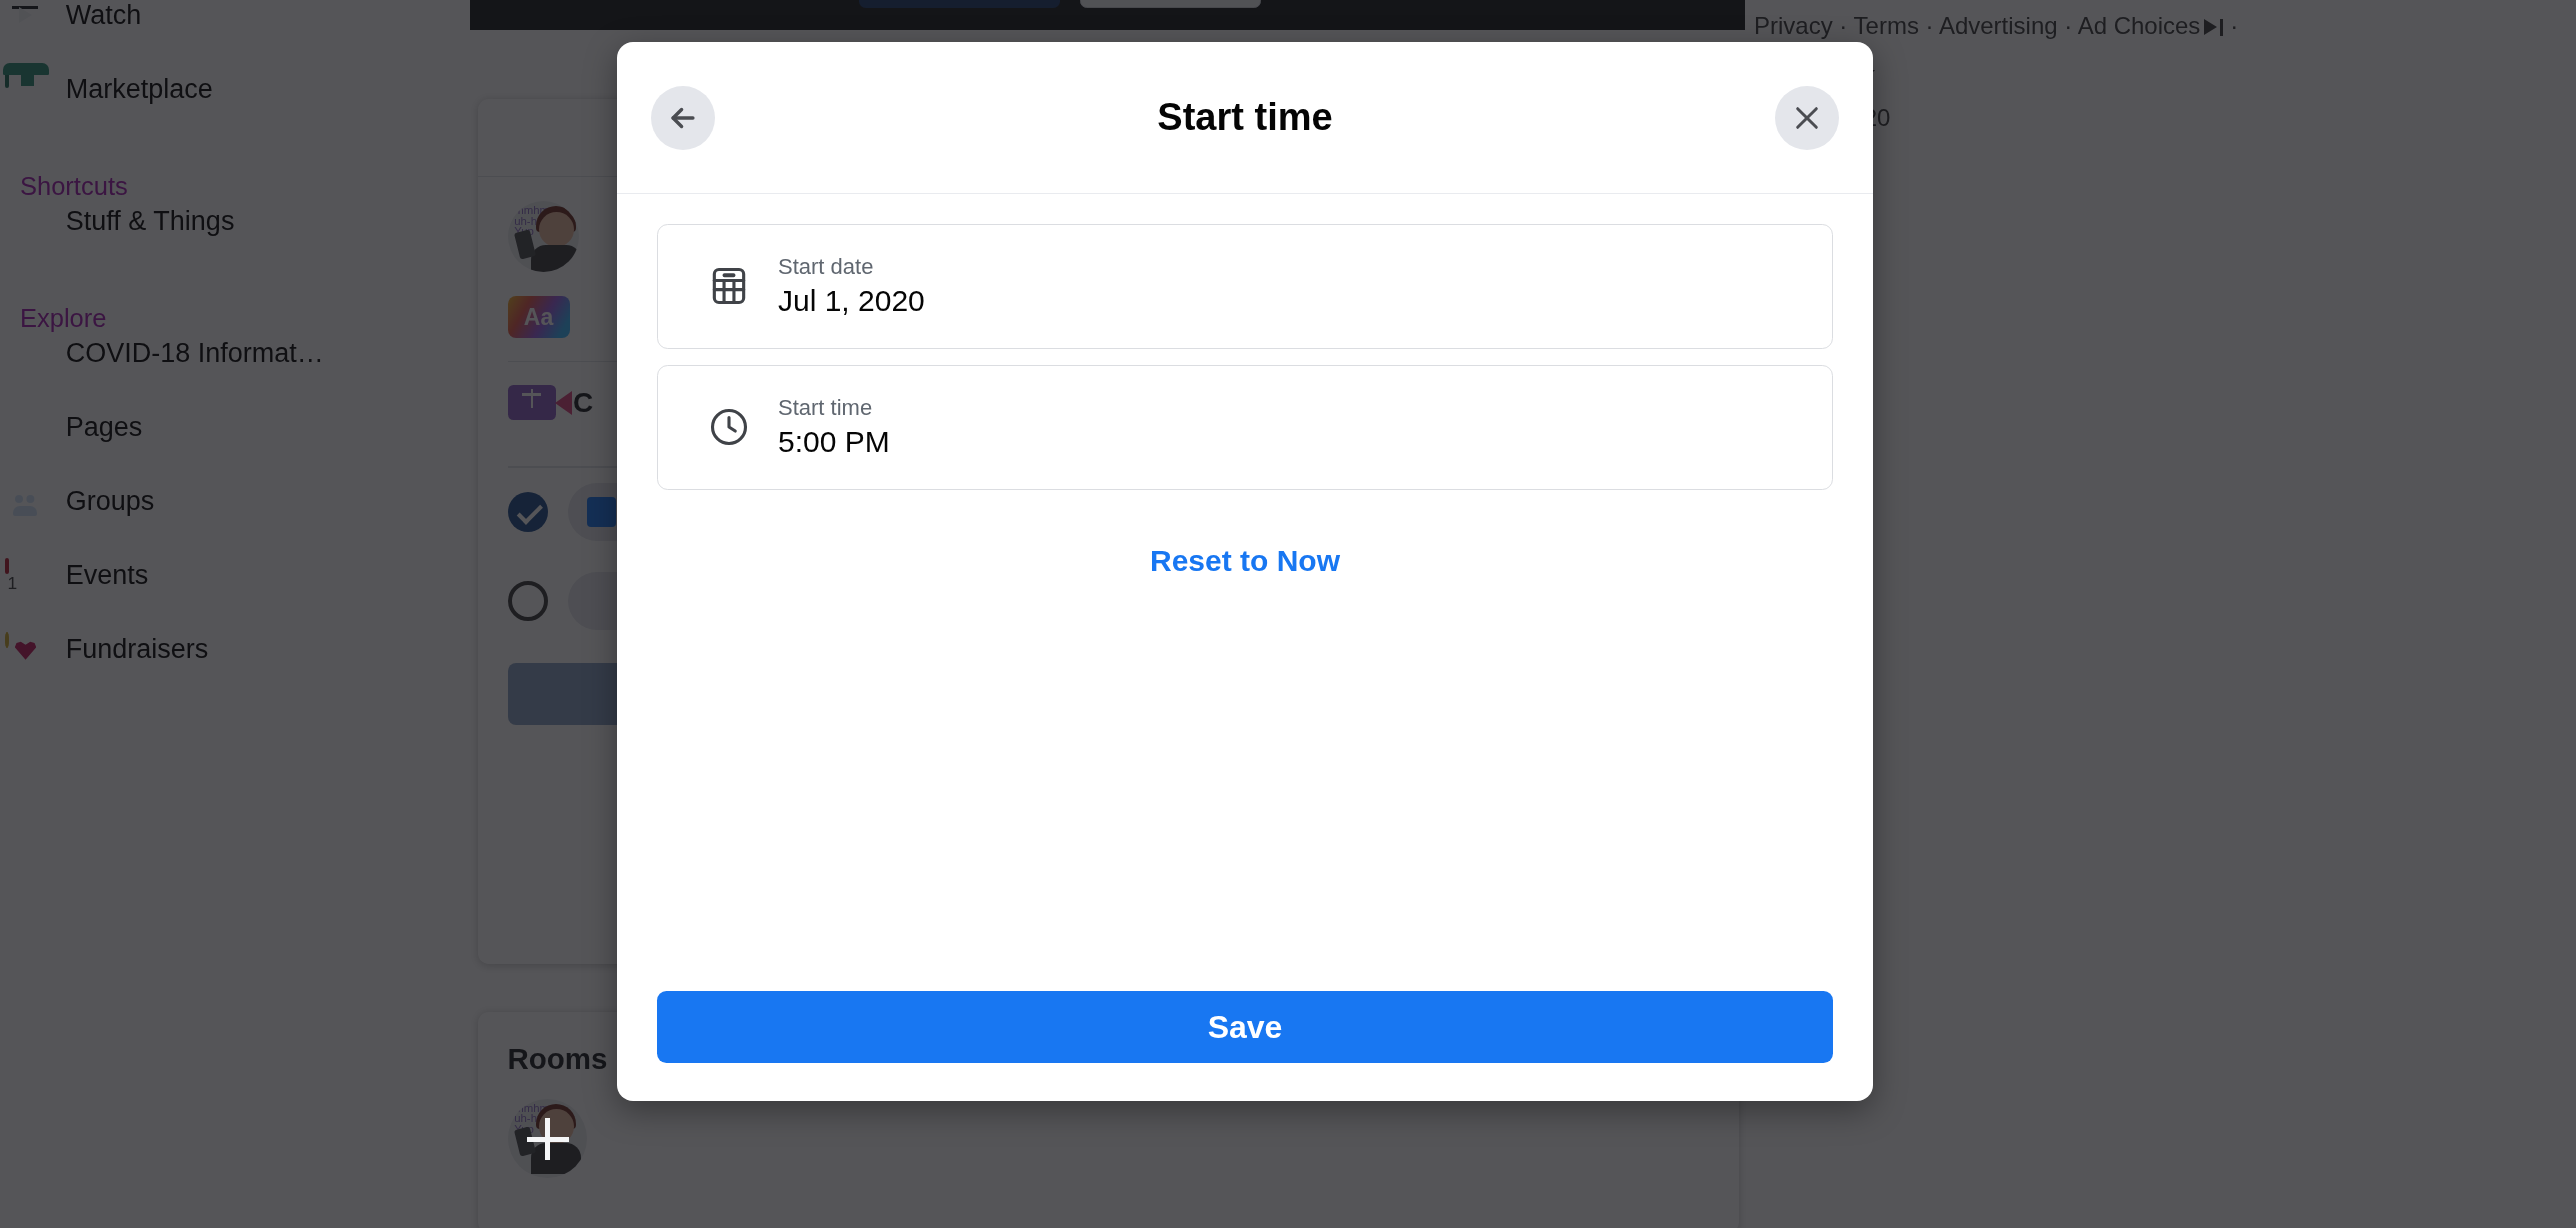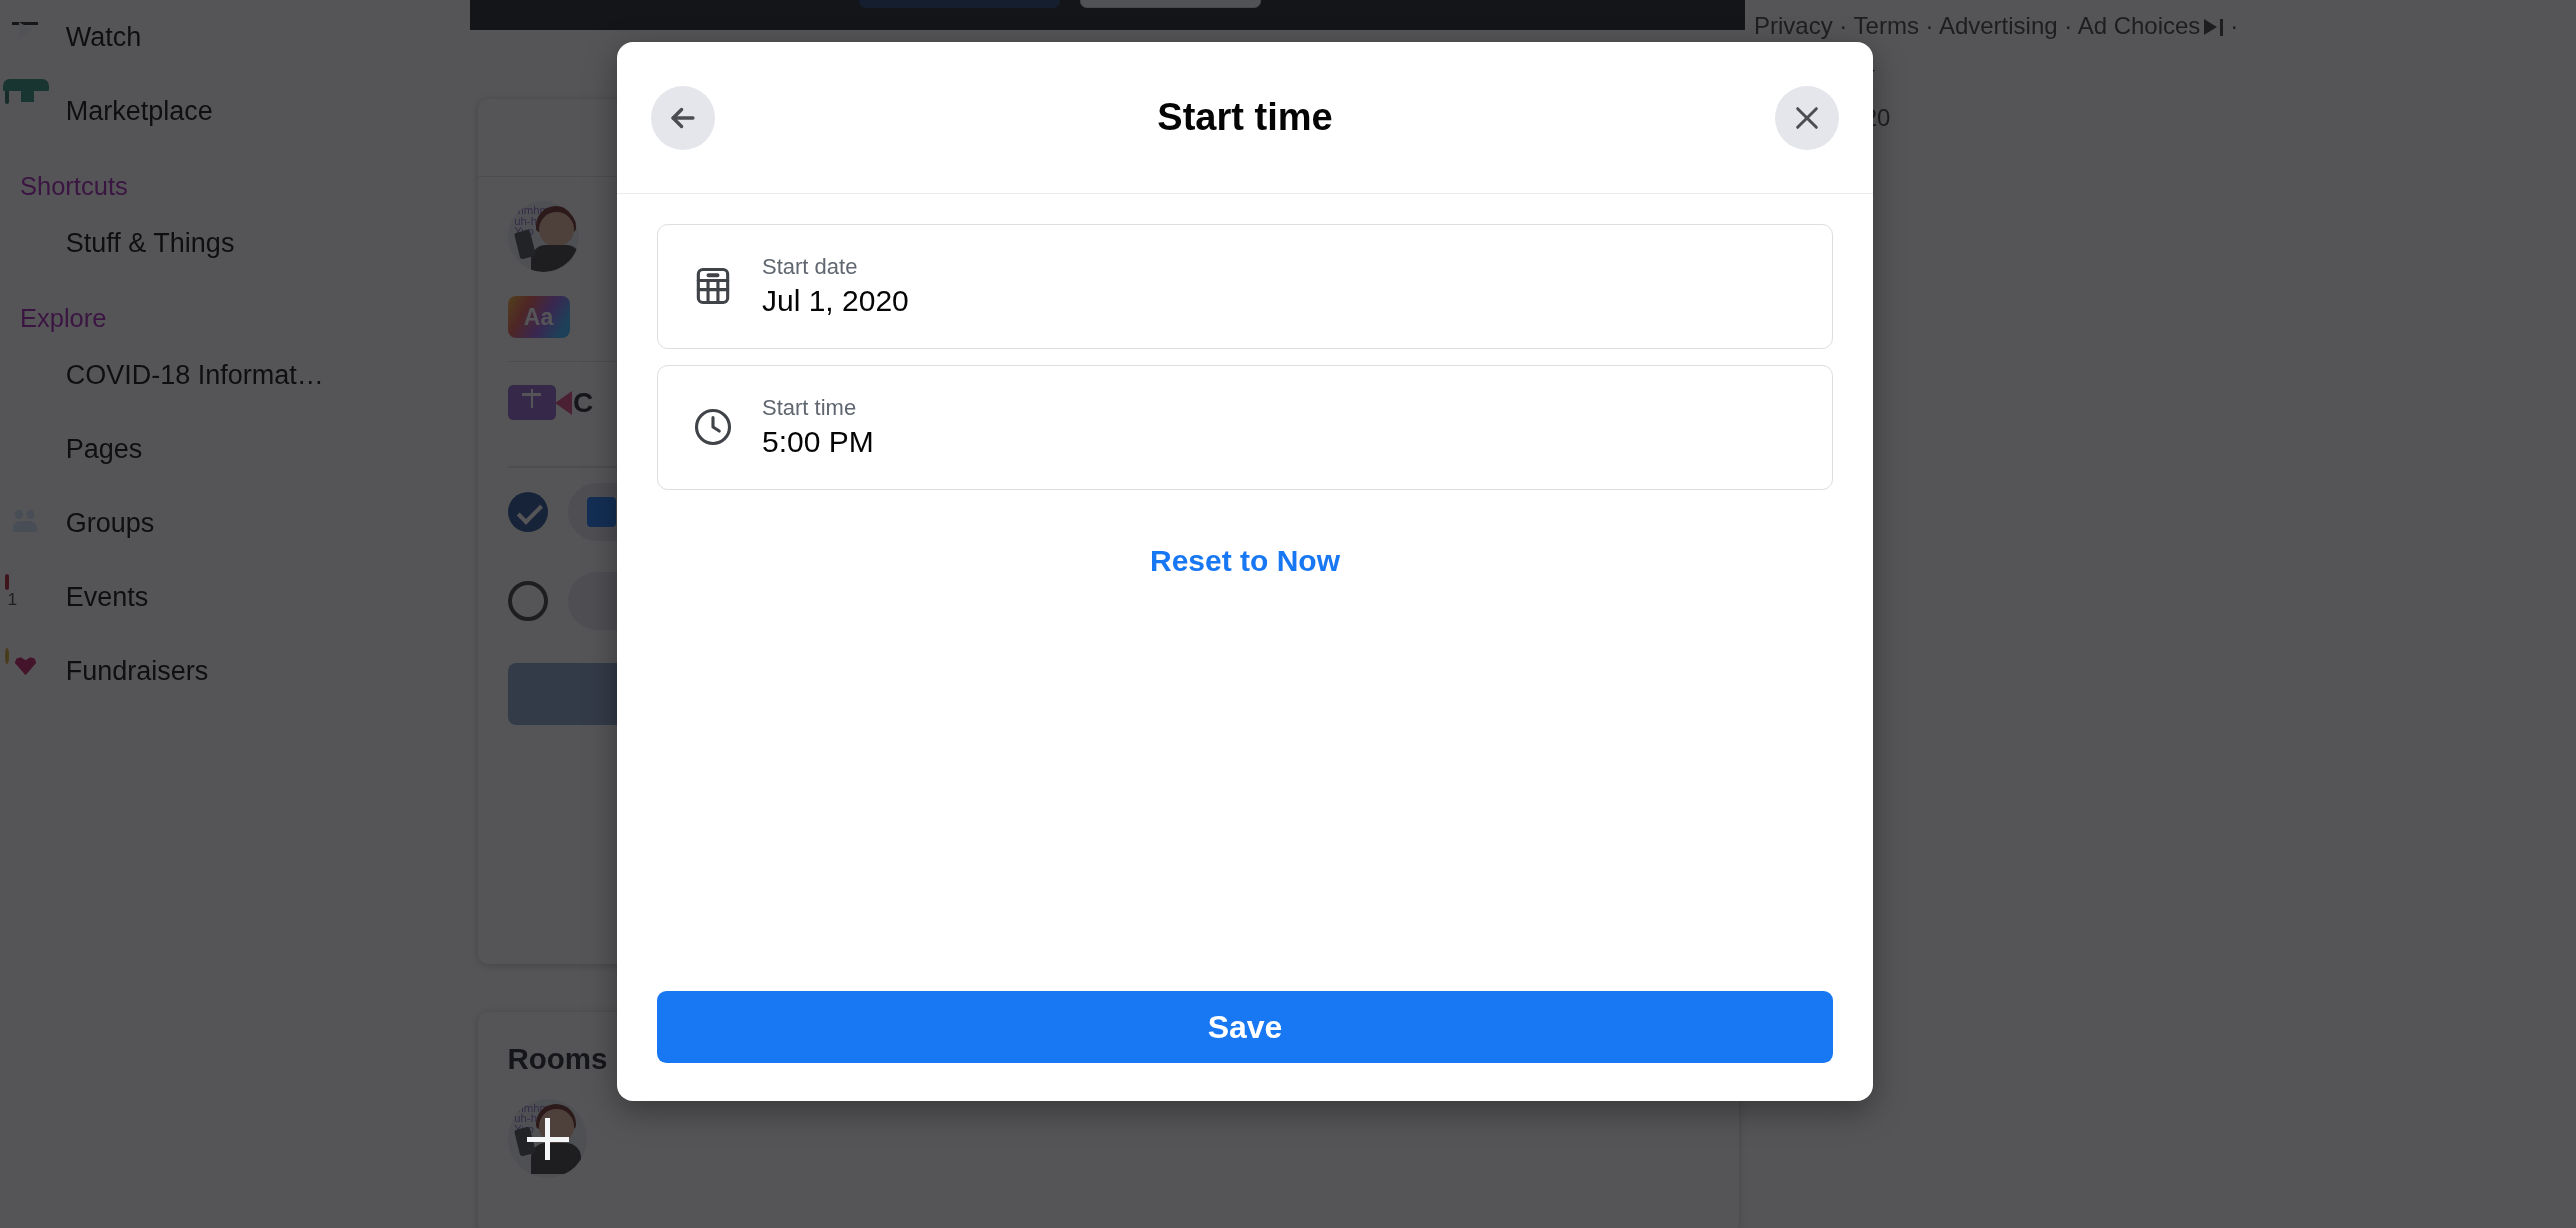--- a/index.html
+++ b/index.html
@@ -12,21 +12,21 @@
   #root { position: relative; width: 2576px; height: 1229px; }
 
   
   .bg-layer { position: absolute; inset: 0; background: #ffffff; }
 
   .sidebar {
     position: absolute; left: 0; top: 0; width: 470px; height: 1229px;
     background: #ffffff; padding-top: 0;
   }
   .nav-item {
-    display: flex; align-items: center; height: 74px;
+    display: flex; align-items: flex-start; height: 74px;
     padding-left: 5.4px; gap: 17.4px;
   }
   .nav-label { font-size: 27px; color: #050505; white-space: nowrap; }
   .nav-label.blue { color: #216fdb; }
   .nav-icon { width: 43px; height: 43px; flex: 0 0 43px; position: relative; }
   .section-head {
     font-size: 25.5px; font-weight: normal; color: #a21caf;
     padding-left: 20px; height: 58px; display: flex; align-items: flex-end;
     padding-bottom: 5.4px;
   }
@@ -280,21 +280,21 @@
     justify-content: center;
   }
   .round-btn.back { left: 34px; }
   .round-btn.close { right: 34px; }
 
   .modal-body { flex: 1; padding: 29.5px 40px 0 40px; }
 
   .field {
     border: 1.3px solid #dbdde1; border-radius: 10.7px;
     height: 125px; display: flex; align-items: center;
-    padding: 0 33px; gap: 27px; background: #fff; cursor: pointer;
+    padding: 0 49px; gap: 27px; background: #fff; cursor: pointer;
   }
   .field + .field { margin-top: 16px; }
   .field-icon { width: 44px; height: 44px; flex: 0 0 44px; }
   .field-text { display: flex; flex-direction: column; gap: 5.4px; }
   .field-label { font-size: 22px; color: #606770; line-height: 1.1; }
   .field-value { font-size: 30px; color: #050505; line-height: 1.1; }
 
   .reset-wrap { text-align: center; margin-top: 54px; }
   .reset-link {
     font-size: 30px; font-weight: bold; color: #1877f2;

